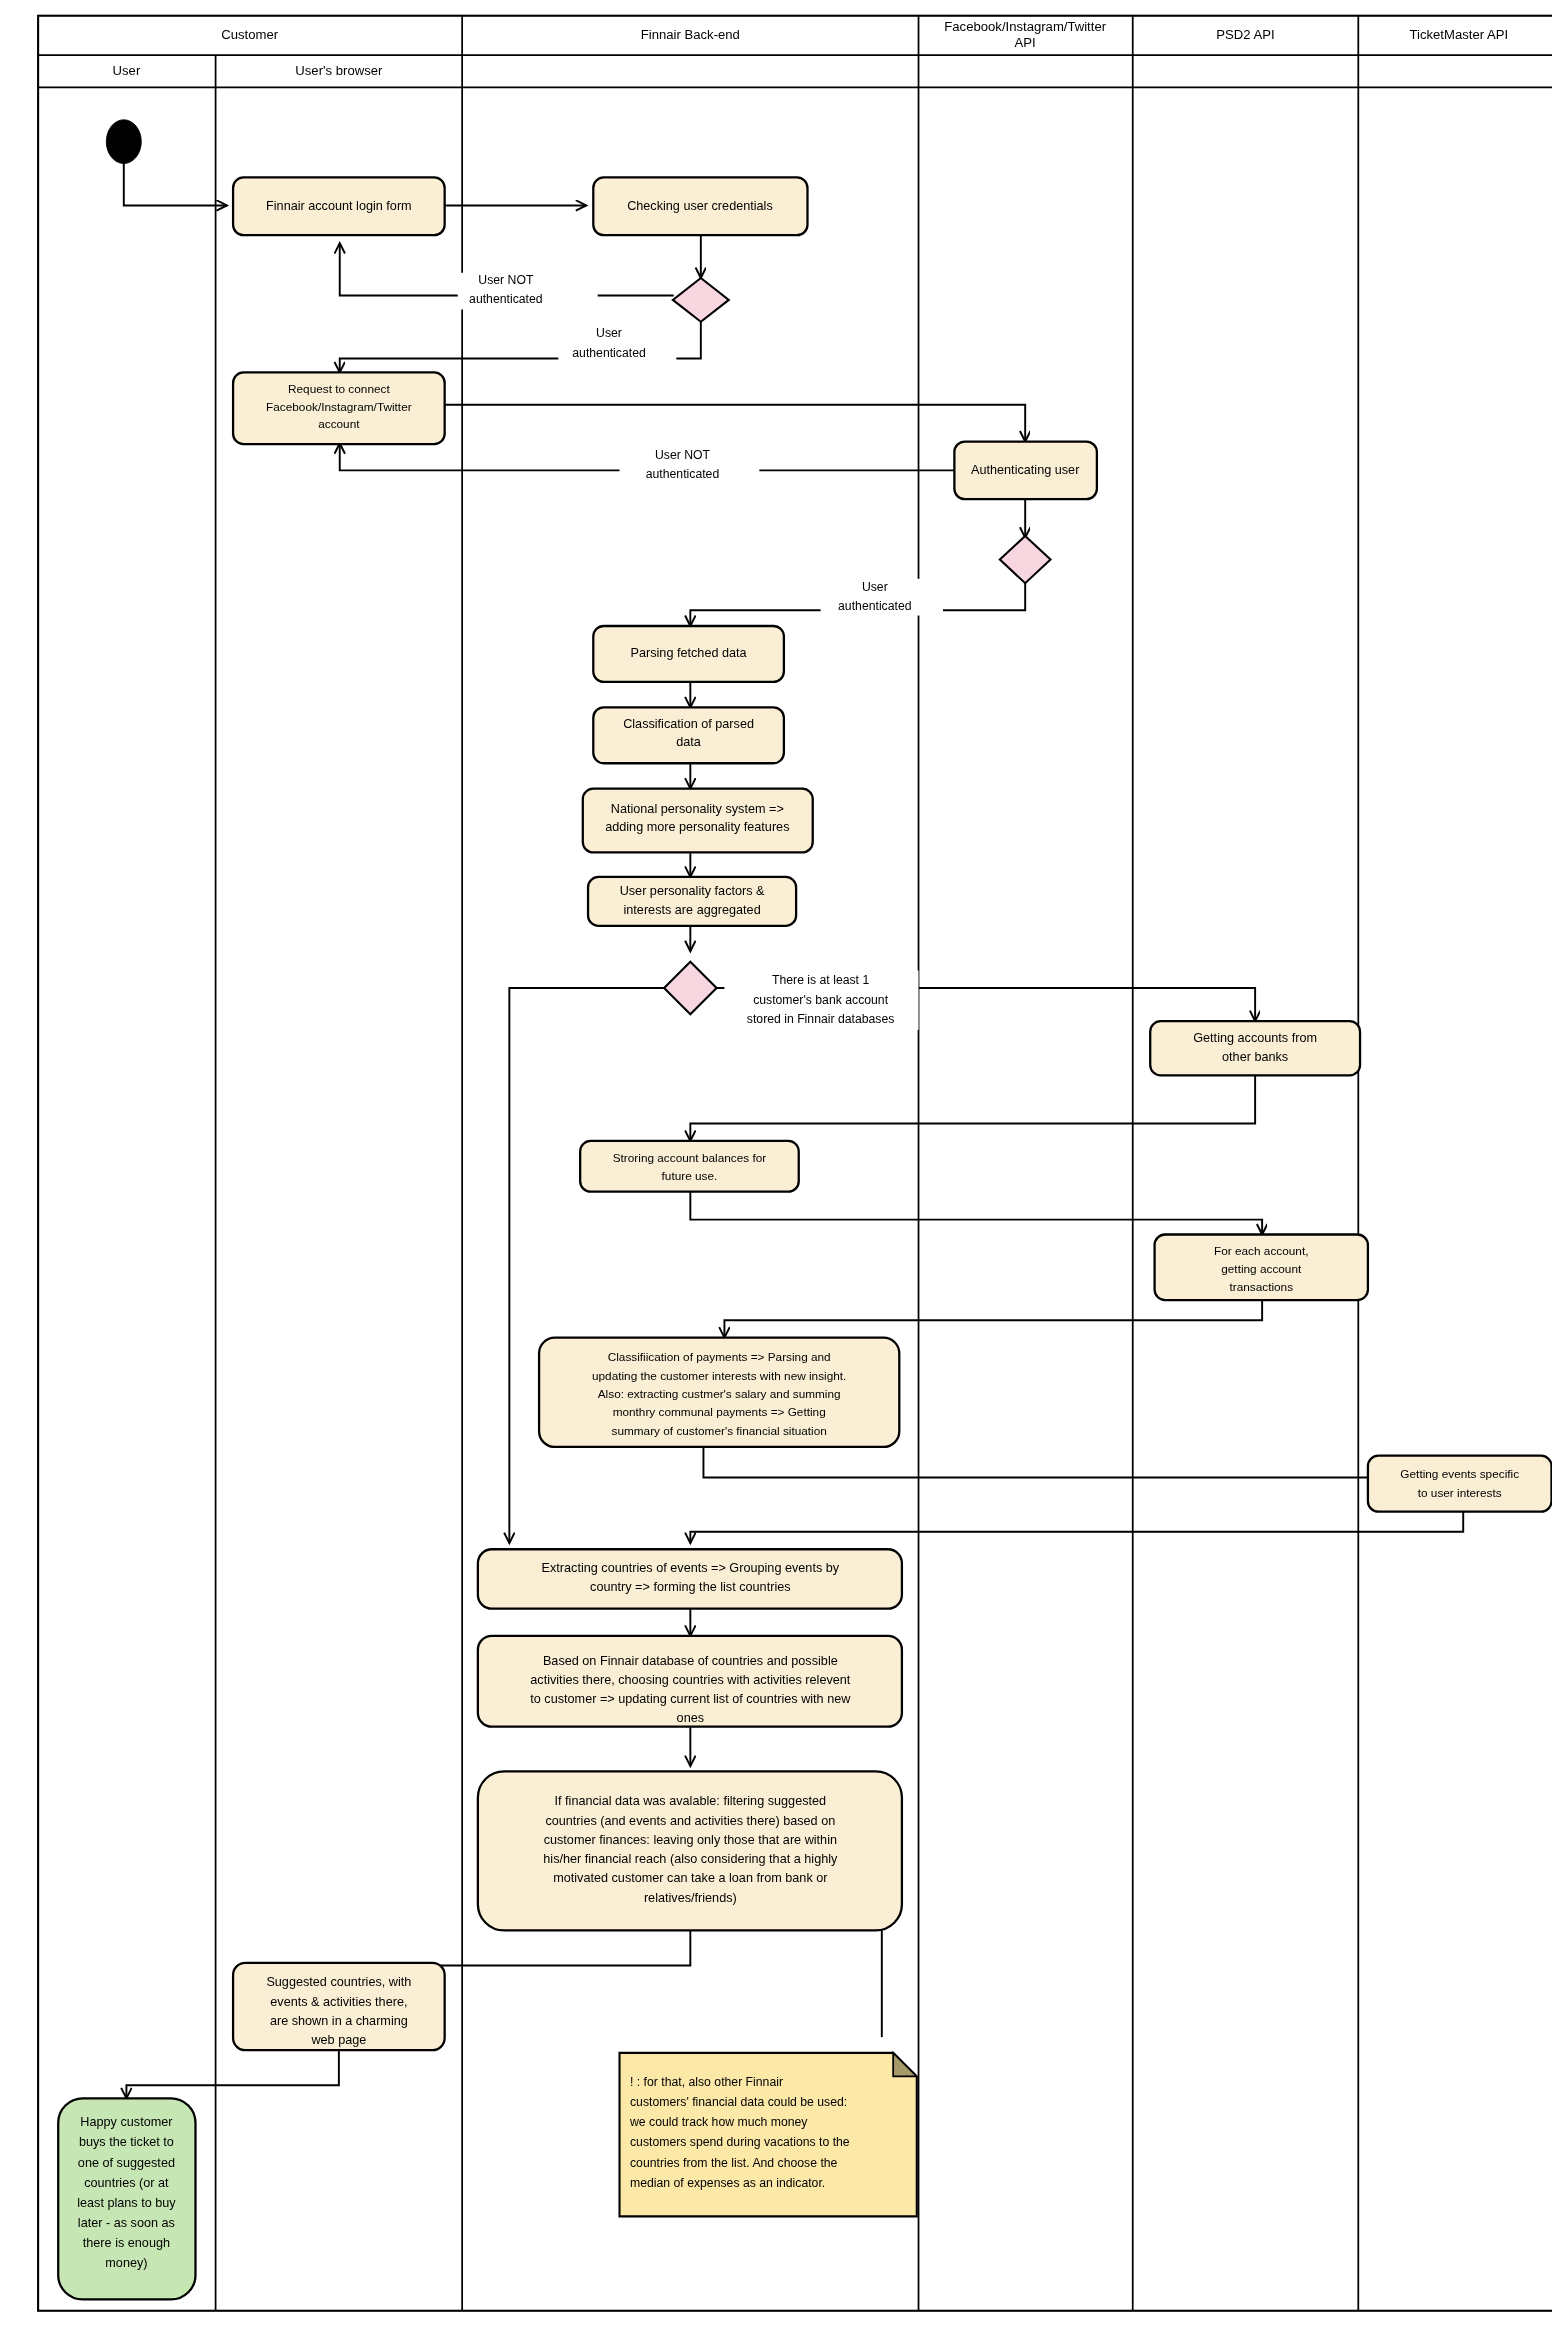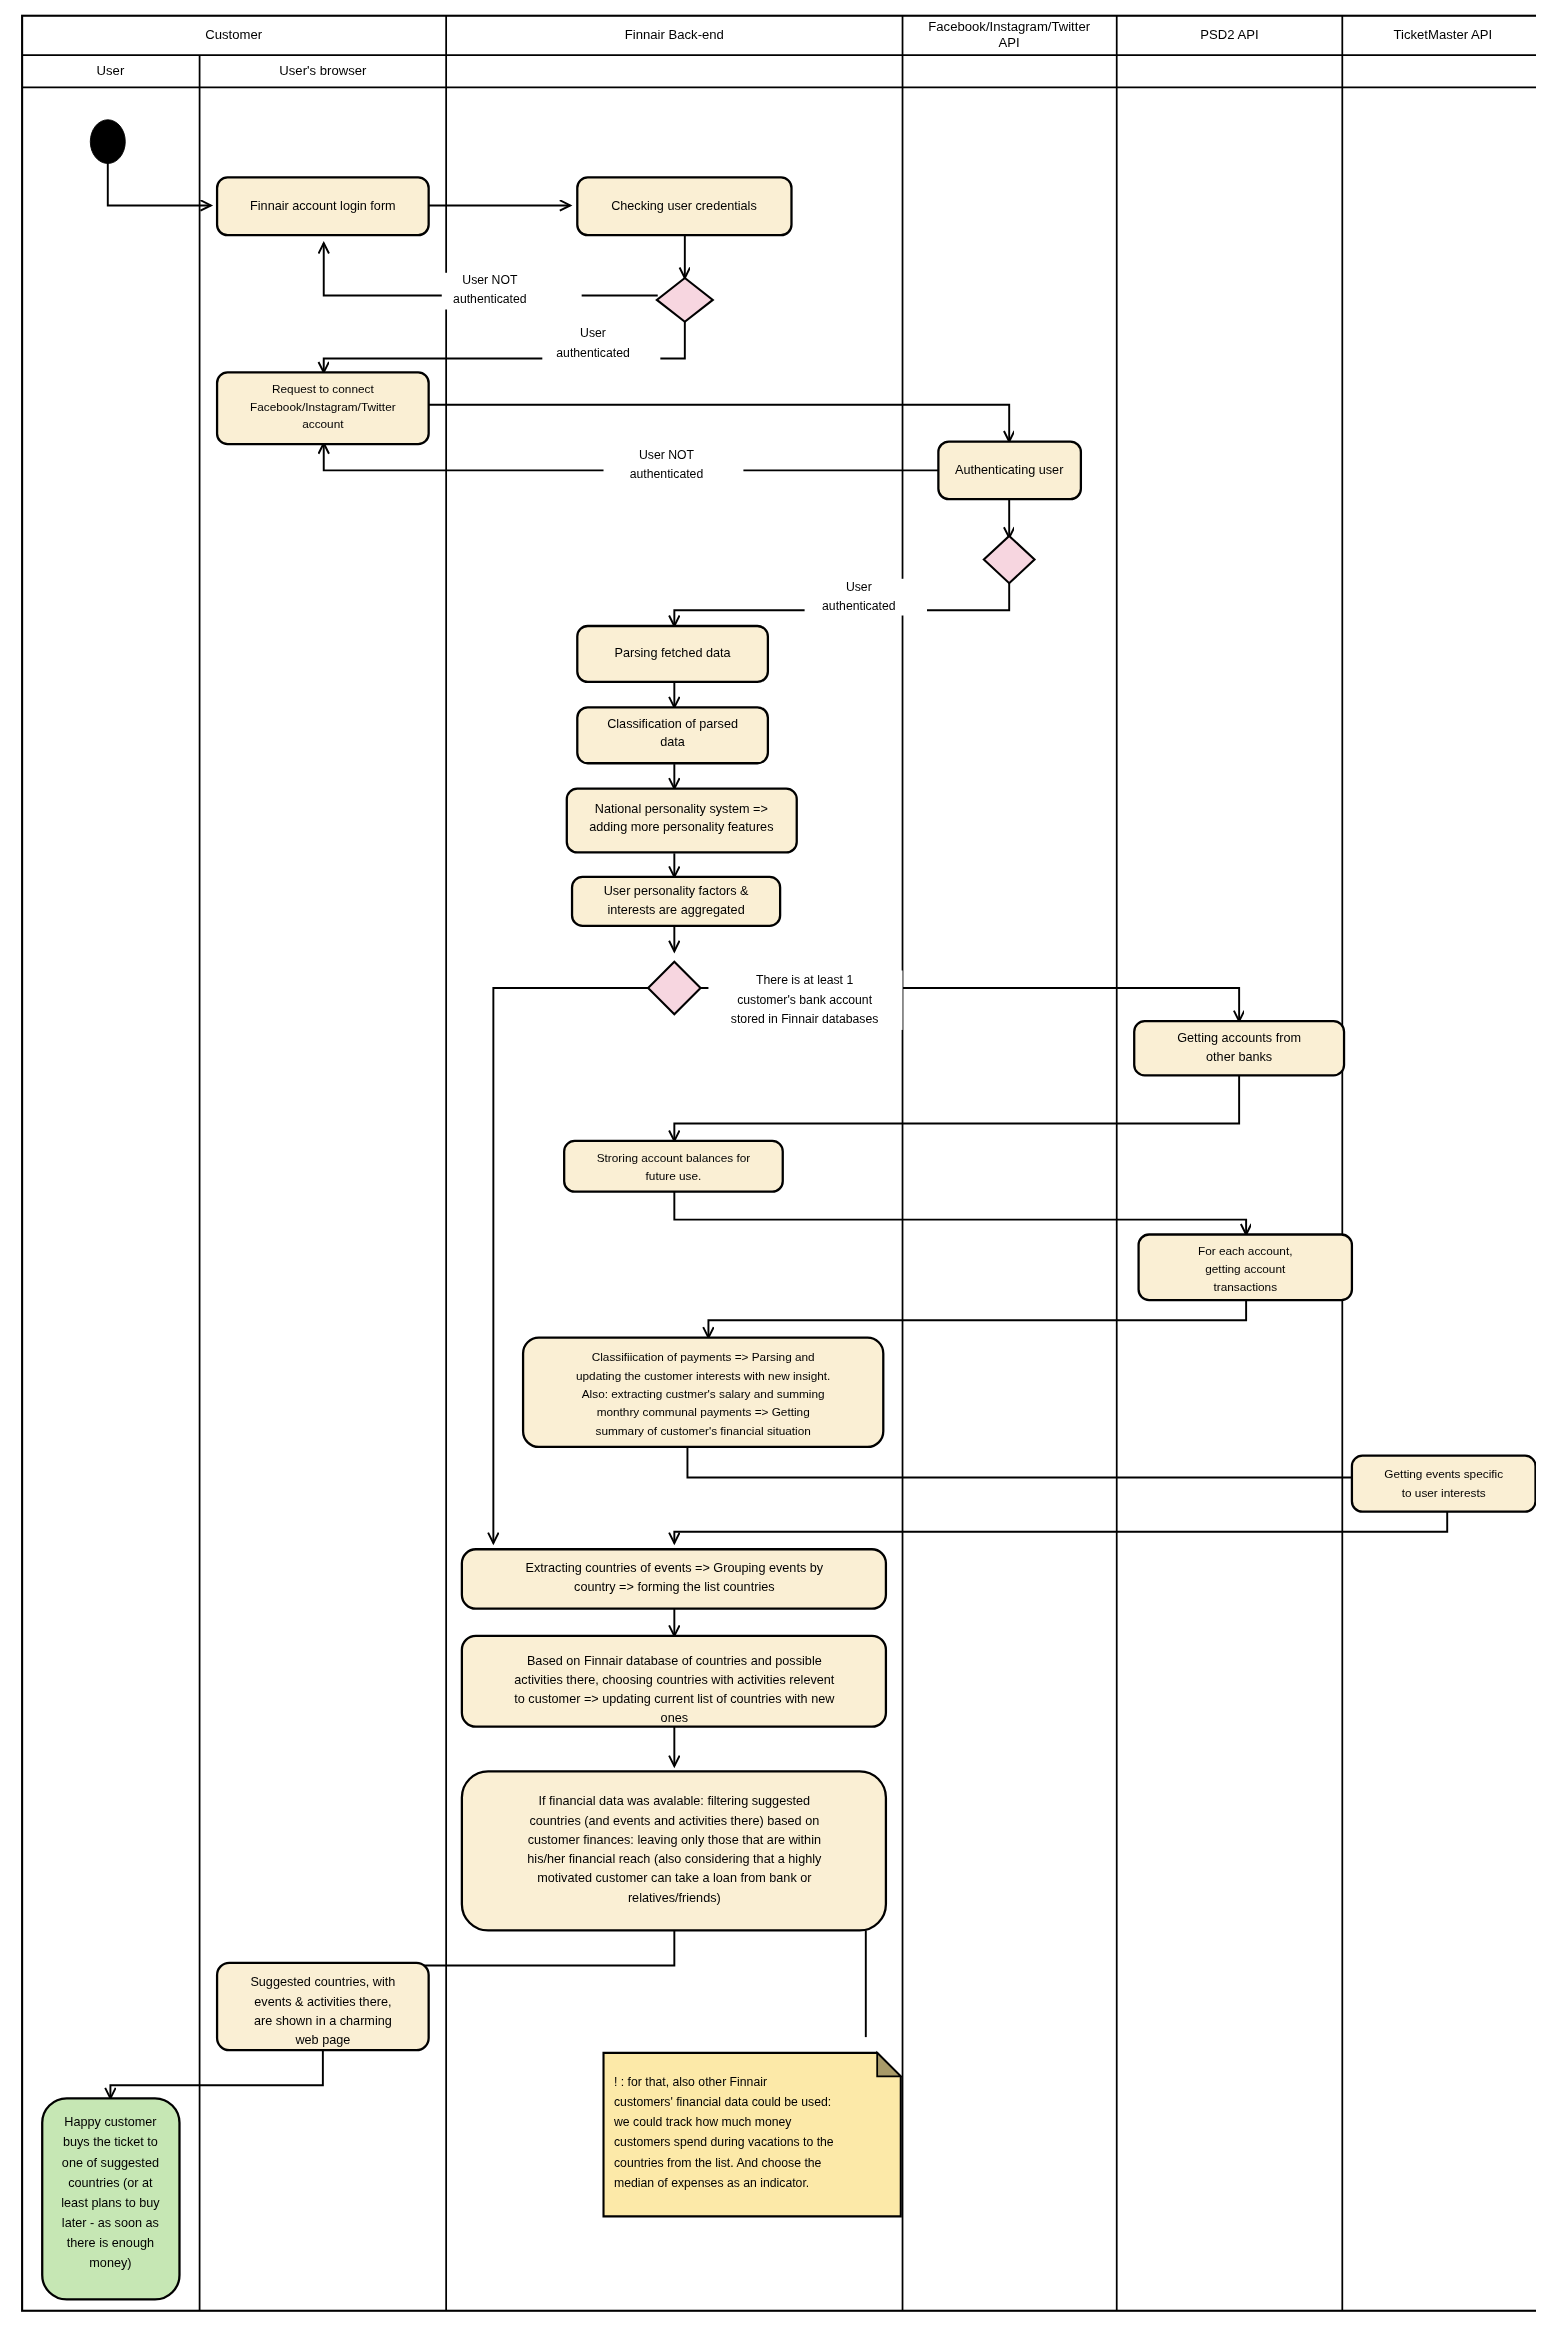--- a/index.html
+++ b/index.html
@@ -1,17 +1,17 @@
 <!DOCTYPE html>
 <html style="font-size:14px"><head>
 <meta charset="utf-8">
 <style>
   html,body{margin:0;padding:0;background:#ffffff;}
   body{font-family:"Liberation Sans", sans-serif;}
-  #stage{position:relative;width:1536px;height:2330px;background:#fff;overflow:hidden;}
+  #stage{position:relative;width:1536px;height:2330px;background:#fff;overflow:hidden;padding-left:16px;}
   svg{display:block;}
   .lane-title{font-size:15px;fill:#000;text-anchor:middle;dominant-baseline:middle;}
   .node-text{font-size:14.5px;fill:#000;text-anchor:middle;}
   .node-text-sm{font-size:13.5px;fill:#000;text-anchor:middle;}
   .edge-label{font-size:14px;fill:#000;text-anchor:middle;}
   .note-text{font-size:14px;fill:#000;text-anchor:start;}
   .lane-line{stroke:#000;stroke-width:2;fill:none;}
   .flow{stroke:#000;stroke-width:2.2;fill:none;}
   .act{fill:#faefd4;stroke:#000;stroke-width:2.6;}
   .act-end{fill:#c6e7b4;stroke:#000;stroke-width:2.6;}

